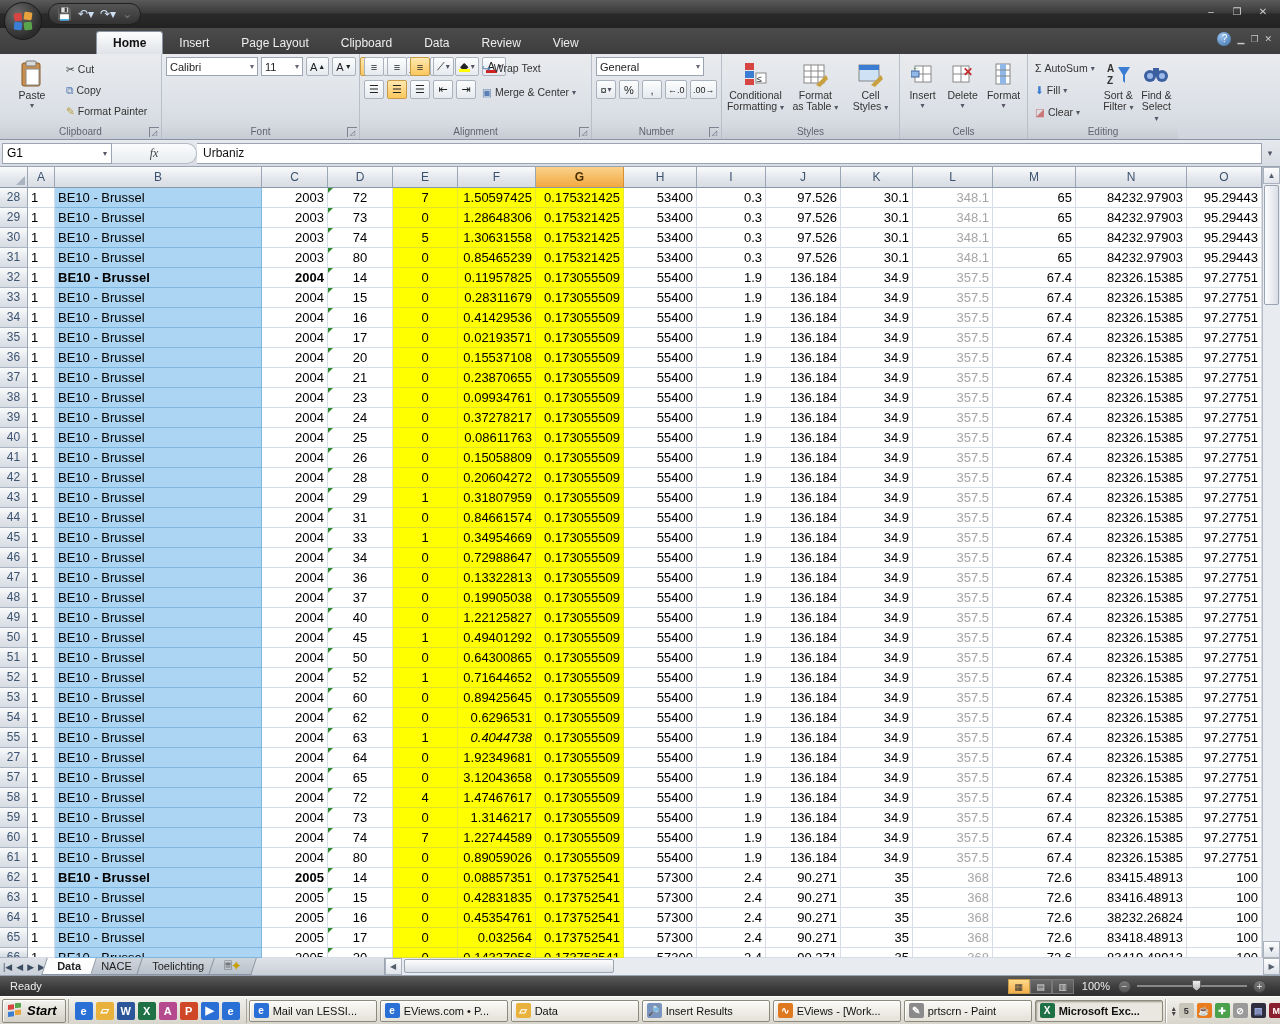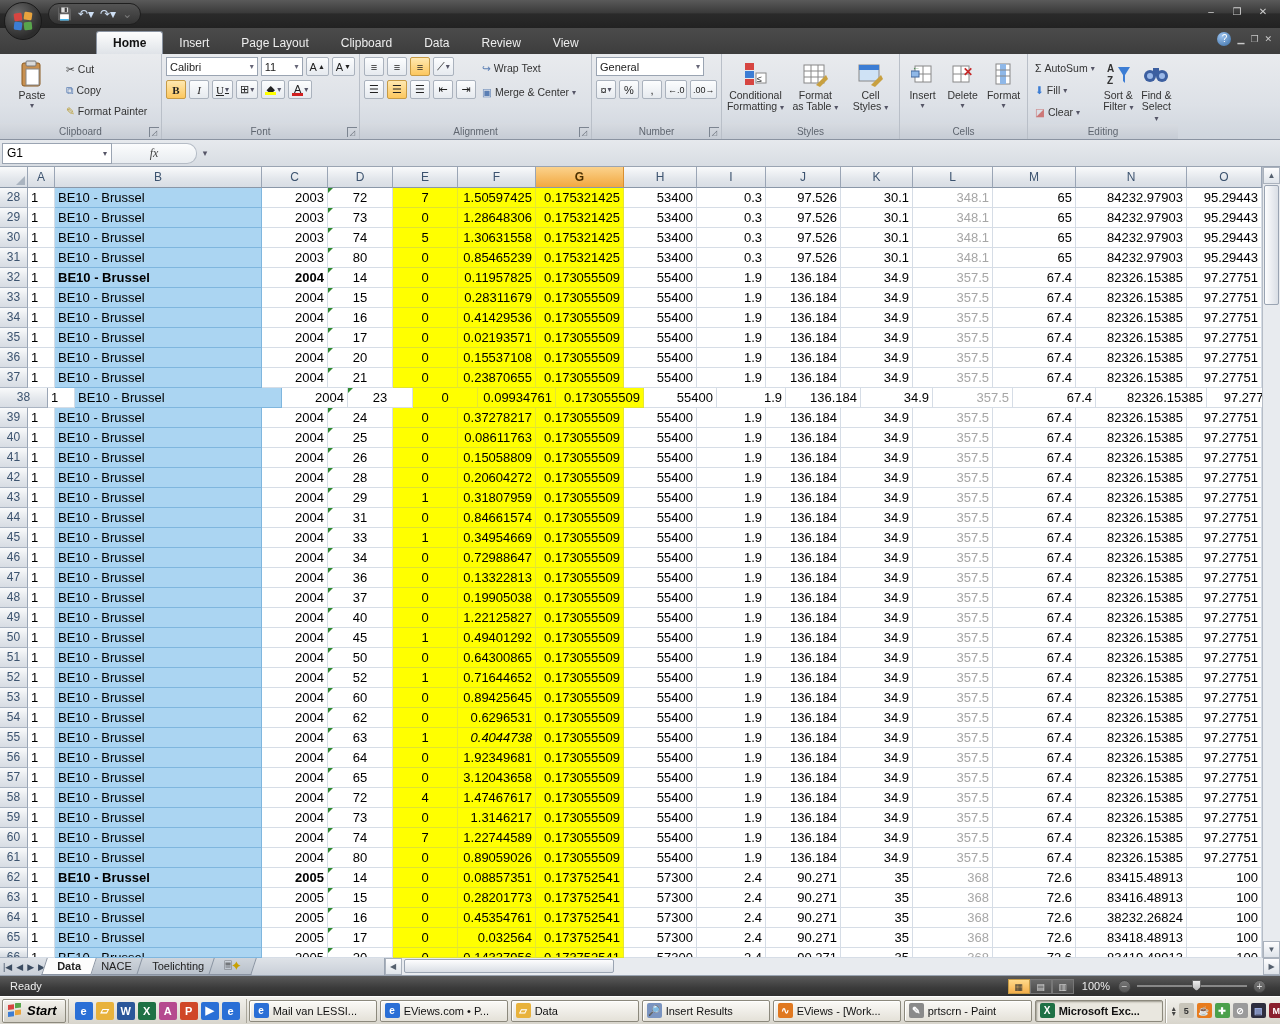--- a/index.html
+++ b/index.html
@@ -186,21 +186,21 @@
             </div>
         </div>
       </div>
       <div class="rgroup-label">
           <span>Clipboard</span>
           <span class="dlg-launcher">◿</span>
         </div>
     </div>
 
     <div class="rgroup" style="width:198px">
-      <div class="rgroup-body" style="flex-direction:column; gap:4px">
+      <div class="rgroup-body" style="flex-direction:row; gap:4px">
         <div style="display:flex; gap:3px">
           <div class="combo" style="width:92px">
               <span>Calibri</span>
               <span class="car">▾</span>
             </div>
           <div class="combo" style="width:42px">
               <span>11</span>
               <span class="car">▾</span>
             </div>
           <div class="tinybtn">A<span style="font-size:7px">▲</span></div>
@@ -443,20 +443,23 @@
   </div>
 
   <div id="formulabar" class="abs">
     <div id="namebox">
         <span>G1</span>
         <span class="car">▾</span>
       </div>
     <div id="fx-area">
         <span>fx</span>
       </div>
+    <div id="formula-input">
+        <span>Urbaniz</span>
+      </div>
     <div id="fb-dd">▾</div>
   </div>
 
   <div id="grid" class="abs">
       <div class="hdr-row">
         <div class="hdr-cell corner" style="width: 28px;"></div>
         <div class="hdr-cell" style="width: 27px;">A</div>
         <div class="hdr-cell" style="width: 207px;">B</div>
         <div class="hdr-cell" style="width: 66px;">C</div>
         <div class="hdr-cell" style="width: 65px;">D</div>
@@ -646,21 +649,21 @@
         <div class="cell ar" style="width: 73px;">55400</div>
         <div class="cell ar" style="width: 69px;">1.9</div>
         <div class="cell ar" style="width: 75px;">136.184</div>
         <div class="cell ar" style="width: 72px;">34.9</div>
         <div class="cell ar graytxt" style="width: 80px;">357.5</div>
         <div class="cell ar" style="width: 83px;">67.4</div>
         <div class="cell ar" style="width: 111px;">82326.15385</div>
         <div class="cell ar" style="width: 75px;">97.27751</div>
       </div>
       <div class="grid-row">
-        <div class="cell rowhdr" style="width: 48px;">38</div>
+        <div class="cell rowhdr" style="width: 28px;">38</div>
         <div class="cell al" style="width: 27px;">1</div>
         <div class="cell al blue" style="width: 207px;">BE10 - Brussel</div>
         <div class="cell ar" style="width: 66px;">2004</div>
         <div class="cell ac" style="width: 65px;">23<span class="tri"></span></div>
         <div class="cell ac yellow" style="width: 65px;">0</div>
         <div class="cell ar yellow" style="width: 78px;">0.09934761</div>
         <div class="cell ar yellow" style="width: 88px;">0.173055509</div>
         <div class="cell ar" style="width: 73px;">55400</div>
         <div class="cell ar" style="width: 69px;">1.9</div>
         <div class="cell ar" style="width: 75px;">136.184</div>
@@ -970,21 +973,21 @@
         <div class="cell ar" style="width: 73px;">55400</div>
         <div class="cell ar" style="width: 69px;">1.9</div>
         <div class="cell ar" style="width: 75px;">136.184</div>
         <div class="cell ar" style="width: 72px;">34.9</div>
         <div class="cell ar graytxt" style="width: 80px;">357.5</div>
         <div class="cell ar" style="width: 83px;">67.4</div>
         <div class="cell ar" style="width: 111px;">82326.15385</div>
         <div class="cell ar" style="width: 75px;">97.27751</div>
       </div>
       <div class="grid-row">
-        <div class="cell rowhdr" style="width: 28px;">56</div>
+        <div class="cell rowhdr" style="width: 28px;">27</div>
         <div class="cell al" style="width: 27px;">1</div>
         <div class="cell al blue" style="width: 207px;">BE10 - Brussel</div>
         <div class="cell ar" style="width: 66px;">2004</div>
         <div class="cell ac" style="width: 65px;">64<span class="tri"></span></div>
         <div class="cell ac yellow" style="width: 65px;">0</div>
         <div class="cell ar yellow" style="width: 78px;">1.92349681</div>
         <div class="cell ar yellow" style="width: 88px;">0.173055509</div>
         <div class="cell ar" style="width: 73px;">55400</div>
         <div class="cell ar" style="width: 69px;">1.9</div>
         <div class="cell ar" style="width: 75px;">136.184</div>
@@ -1102,21 +1105,21 @@
         <div class="cell ar" style="width: 111px;">83415.48913</div>
         <div class="cell ar" style="width: 75px;">100</div>
       </div>
       <div class="grid-row">
         <div class="cell rowhdr" style="width: 28px;">63</div>
         <div class="cell al" style="width: 27px;">1</div>
         <div class="cell al blue" style="width: 207px;">BE10 - Brussel</div>
         <div class="cell ar" style="width: 66px;">2005</div>
         <div class="cell ac" style="width: 65px;">15<span class="tri"></span></div>
         <div class="cell ac yellow" style="width: 65px;">0</div>
-        <div class="cell ar yellow" style="width: 78px;">0.28201773</div>
+        <div class="cell ar yellow" style="width: 78px;">0.42831835</div>
         <div class="cell ar yellow" style="width: 88px;">0.173752541</div>
         <div class="cell ar" style="width: 73px;">57300</div>
         <div class="cell ar" style="width: 69px;">2.4</div>
         <div class="cell ar" style="width: 75px;">90.271</div>
         <div class="cell ar" style="width: 72px;">35</div>
         <div class="cell ar graytxt" style="width: 80px;">368</div>
         <div class="cell ar" style="width: 83px;">72.6</div>
         <div class="cell ar" style="width: 111px;">83416.48913</div>
         <div class="cell ar" style="width: 75px;">100</div>
       </div>

